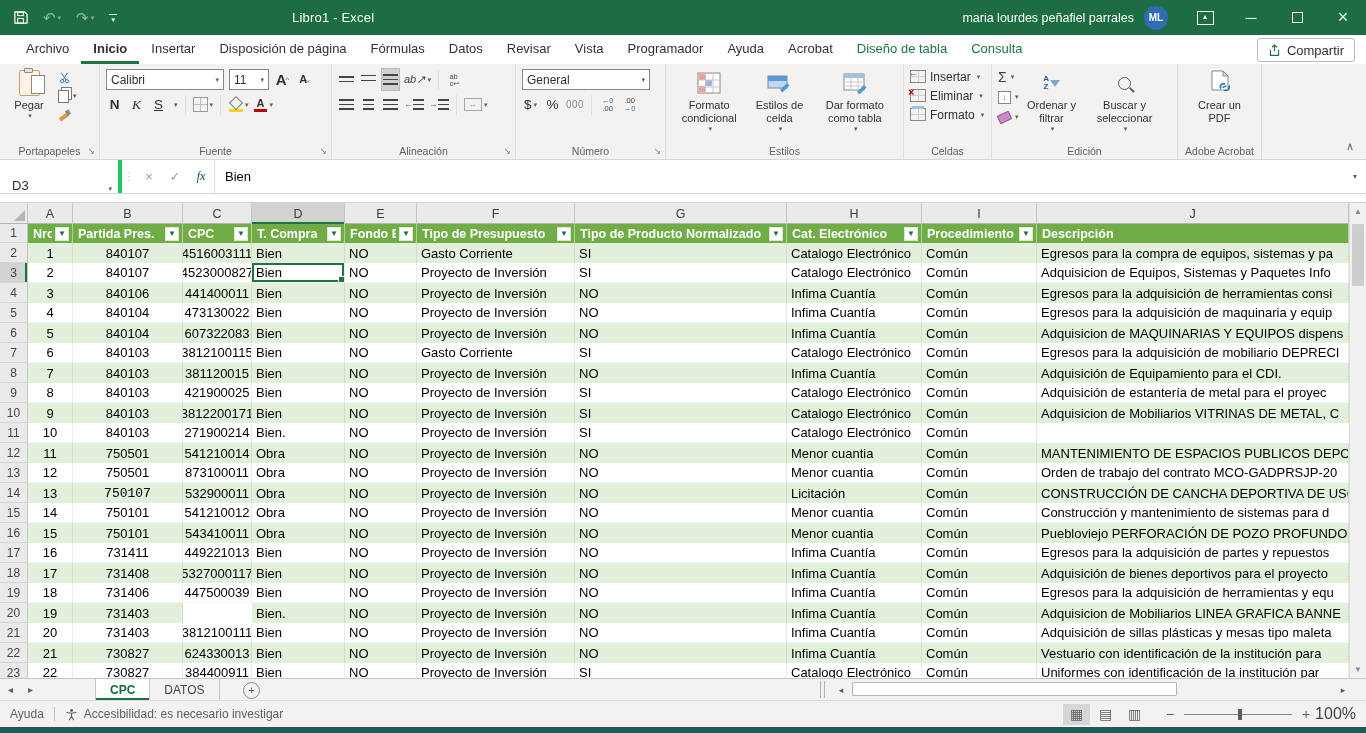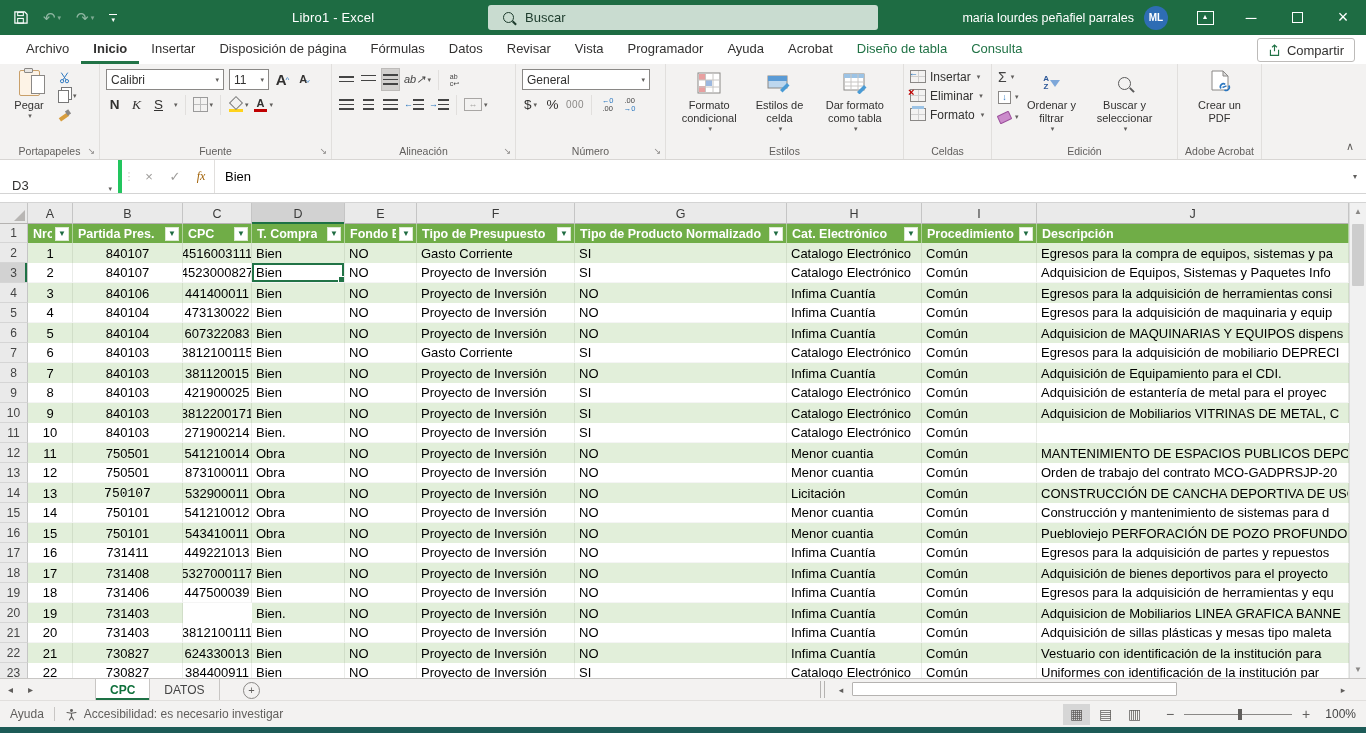--- a/index.html
+++ b/index.html
@@ -99,21 +99,21 @@
   .mag2:after{content:"";position:absolute;width:6px;height:1.8px;background:#5a5a5a;transform:rotate(45deg);right:-5px;bottom:-2px}
   .sigma{font-size:14px;color:#444}
   .filld-ic{width:11px;height:11px;border:1px solid #8a8886;color:#2b77c0;font-size:9px;display:flex;align-items:center;justify-content:center;background:#fff}
   .eraser{width:11px;height:7px;background:#cb8bcb;border:1px solid #9b4f9b;transform:rotate(-25deg);border-radius:1px}
   .collapse-chev{position:absolute;right:12px;bottom:6px;font-size:11px;color:#605e5c}
   
   .fbar{height:34px;background:#fff;border-bottom:1px solid #d4d4d4;display:flex;align-items:stretch;box-sizing:border-box}
   .namebox{width:100px;display:flex;align-items:flex-end;justify-content:space-between;padding:0 6px 0 12px;font-size:13px;border-right:4px solid #22c55e}
   .fsplit{width:14px;display:flex;align-items:center;justify-content:center;color:#c8c6c4;font-size:11px}
   .fbtn{width:26px;display:flex;align-items:center;justify-content:center;font-size:13px;color:#9d9b99}
-  .fx{font-style:italic;font-family:"Liberation Serif",serif;color:#a16207;font-size:12px}
+  .fx{font-style:italic;font-family:"Liberation Serif",serif;color:#0c4a6e;font-size:12px}
   .fvalue{flex:1;display:flex;align-items:center;padding-left:10px;font-size:13px;border-left:1px solid #e1dfdd;color:#000}
   .fexpand{width:22px;display:flex;align-items:center;justify-content:center;color:#605e5c;font-size:8px}
   .spacer{height:9px;background:#fff;border-bottom:1px solid #d4d4d4;box-sizing:border-box}
   
   .sheetwrap{position:relative;height:475px;width:1366px}
   .colheads{height:21px;display:flex;background:#eaeaea;border-bottom:1px solid #b5b3b1;box-sizing:border-box;width:1349px}
   .cornercell{width:28px;flex:none;border-right:1px solid #c5c5c5;position:relative;box-sizing:border-box}
   .cornercell:after{content:"";position:absolute;right:2px;bottom:2px;border-left:11px solid transparent;border-bottom:11px solid #b8b6b4}
   .chead{flex:none;display:flex;align-items:center;justify-content:center;font-size:12.5px;color:#3b3b3b;
          border-right:1px solid #c5c5c5;box-sizing:border-box;height:21px}
@@ -158,21 +158,21 @@
   .statusbar{height:27px;background:#f3f2f1;border-top:1px solid #e1dfdd;display:flex;align-items:center;
              font-size:12px;color:#605e5c;box-sizing:border-box;padding:0 10px}
   .sdiv{width:1px;height:14px;background:#c8c6c4;margin:0 10px}
   .sb-right{margin-left:auto;display:flex;align-items:center;gap:2px}
   .vicon{width:27px;height:21px;display:flex;align-items:center;justify-content:center;font-size:14px;color:#605e5c}
   .vicon.on{background:#d6d6d6}
   .zoomctl{display:flex;align-items:center;margin-left:14px}
   .zline{width:108px;height:1px;background:#8a8886;position:relative;margin:0 8px}
   .zthumb{position:absolute;left:50%;top:-5px;width:4px;height:11px;background:#605e5c}
   .zpm{font-size:14px;color:#605e5c;width:12px;text-align:center}
-  .zlabel{width:42px;text-align:right;font-size:12px;color:#444}
+  .zlabel{width:42px;text-align:right;font-size:16px;color:#444}
   .bottomstrip{height:6px;background:#1d5b57}
   .accicon{width:13px;height:13px;margin-right:6px;flex:none}
 </style>
 </head>
 <body>
 
 <div class="titlebar">
   <div class="qat">
     <span class="qbtn">
       <svg width="15" height="15" viewBox="0 0 16 16">
@@ -182,24 +182,20 @@
         </svg>
     </span>
     <span class="qbtn dim">↶<span class="mini-caret">▾</span></span>
     <span class="qbtn dim">↷<span class="mini-caret">▾</span></span>
     <span class="qat-custom">
         <i class="bar"></i>
         <i style="font-style:normal;font-size:7px">▾</i>
       </span>
   </div>
   <span class="app-title">Libro1  -  Excel</span>
-  <div class="searchbox">
-    <span class="mag"></span>
-    <span>Buscar</span>
-  </div>
   <div class="tb-right">
     <span class="user-name">maria lourdes peñafiel parrales</span>
     <span class="avatar">ML</span>
     <span class="tb-btn">
         <span class="ribbon-disp">▴</span>
       </span>
     <span class="tb-btn">─</span>
     <span class="tb-btn">
         <span class="restore-ic"></span>
       </span>

